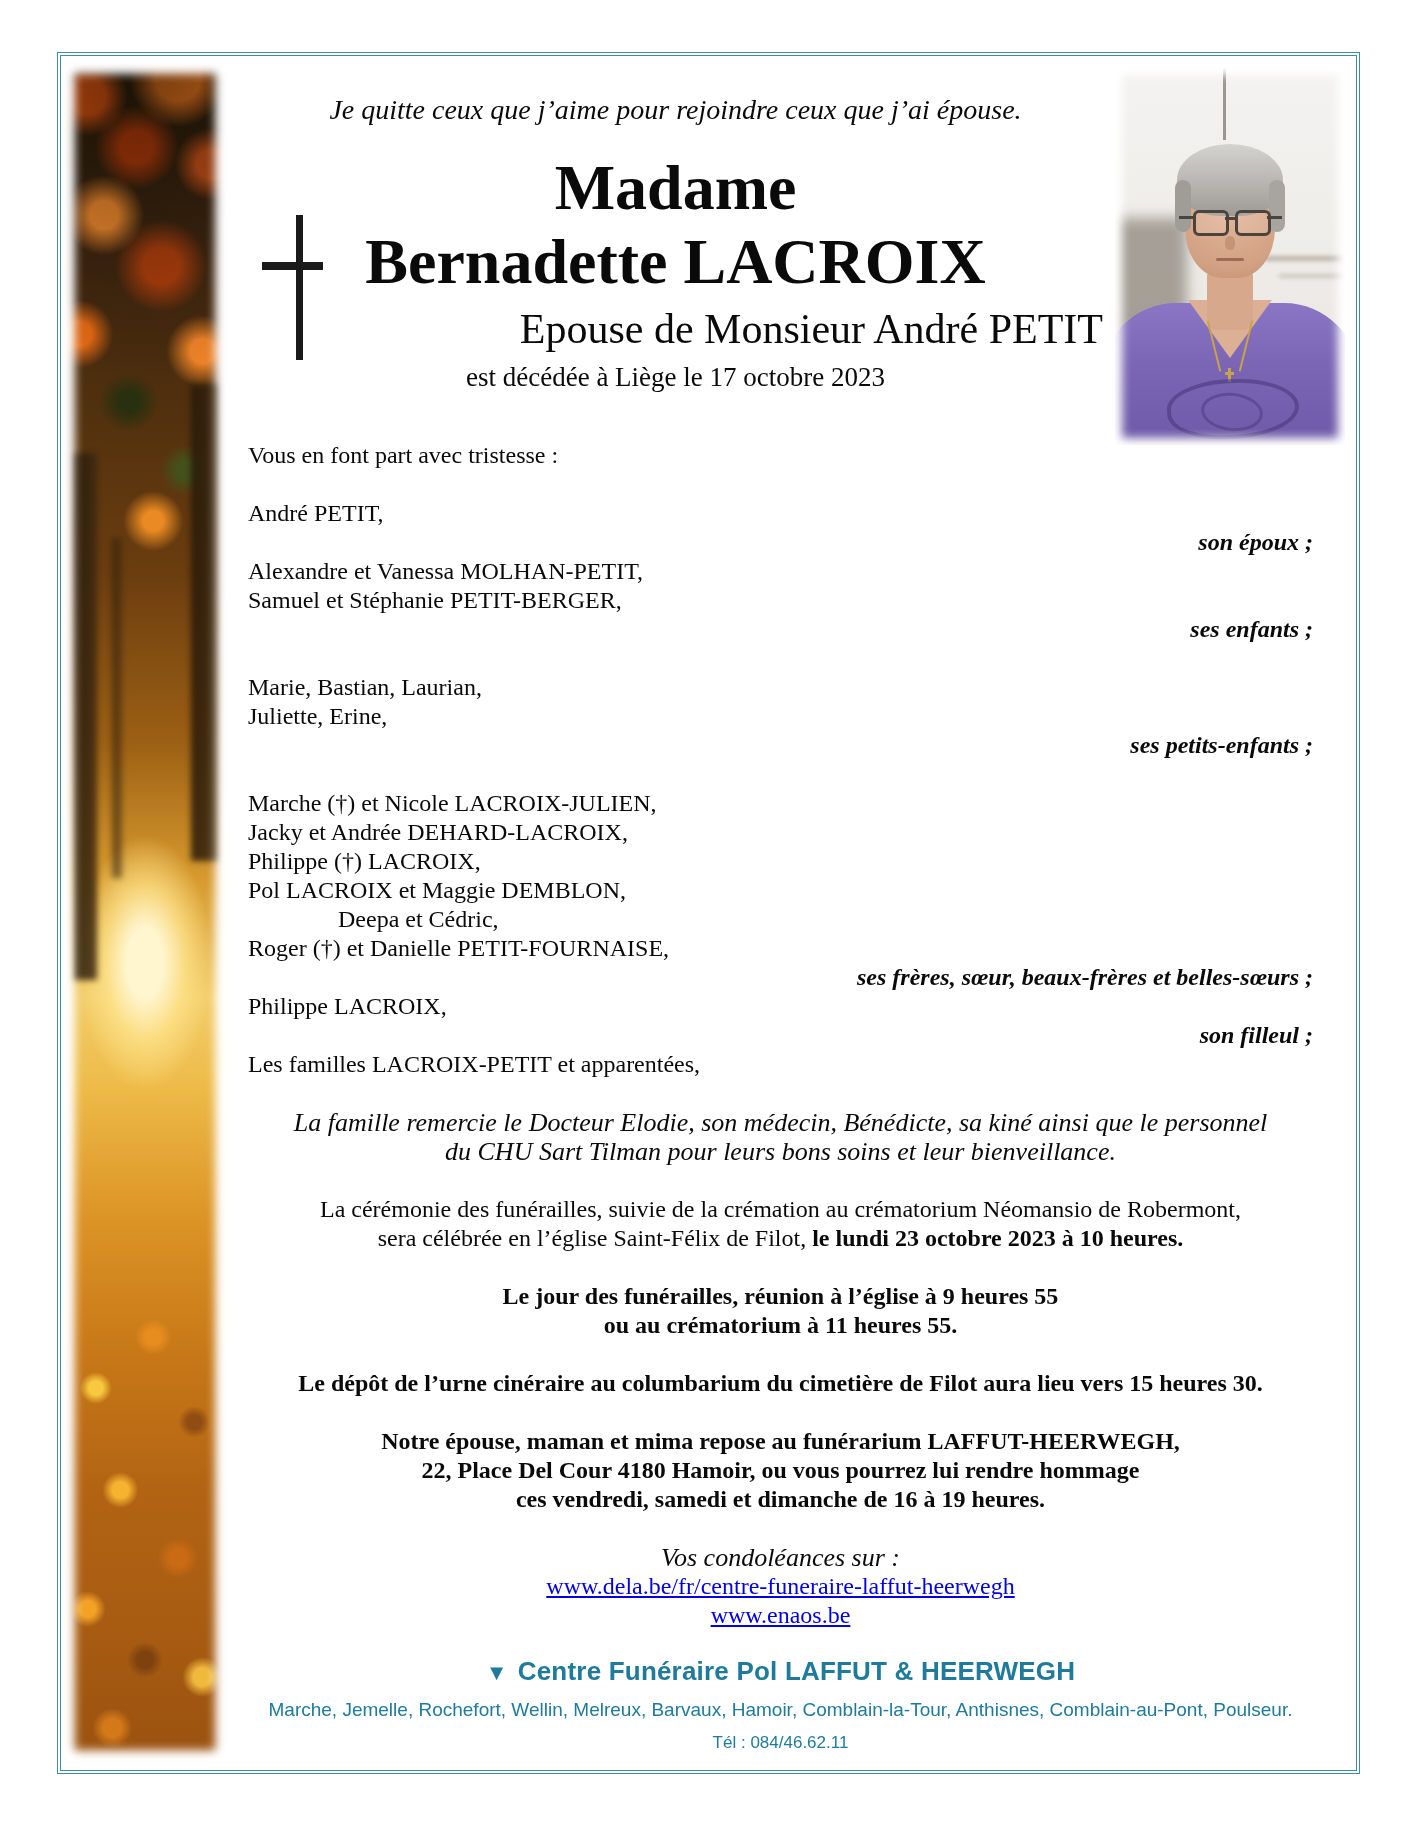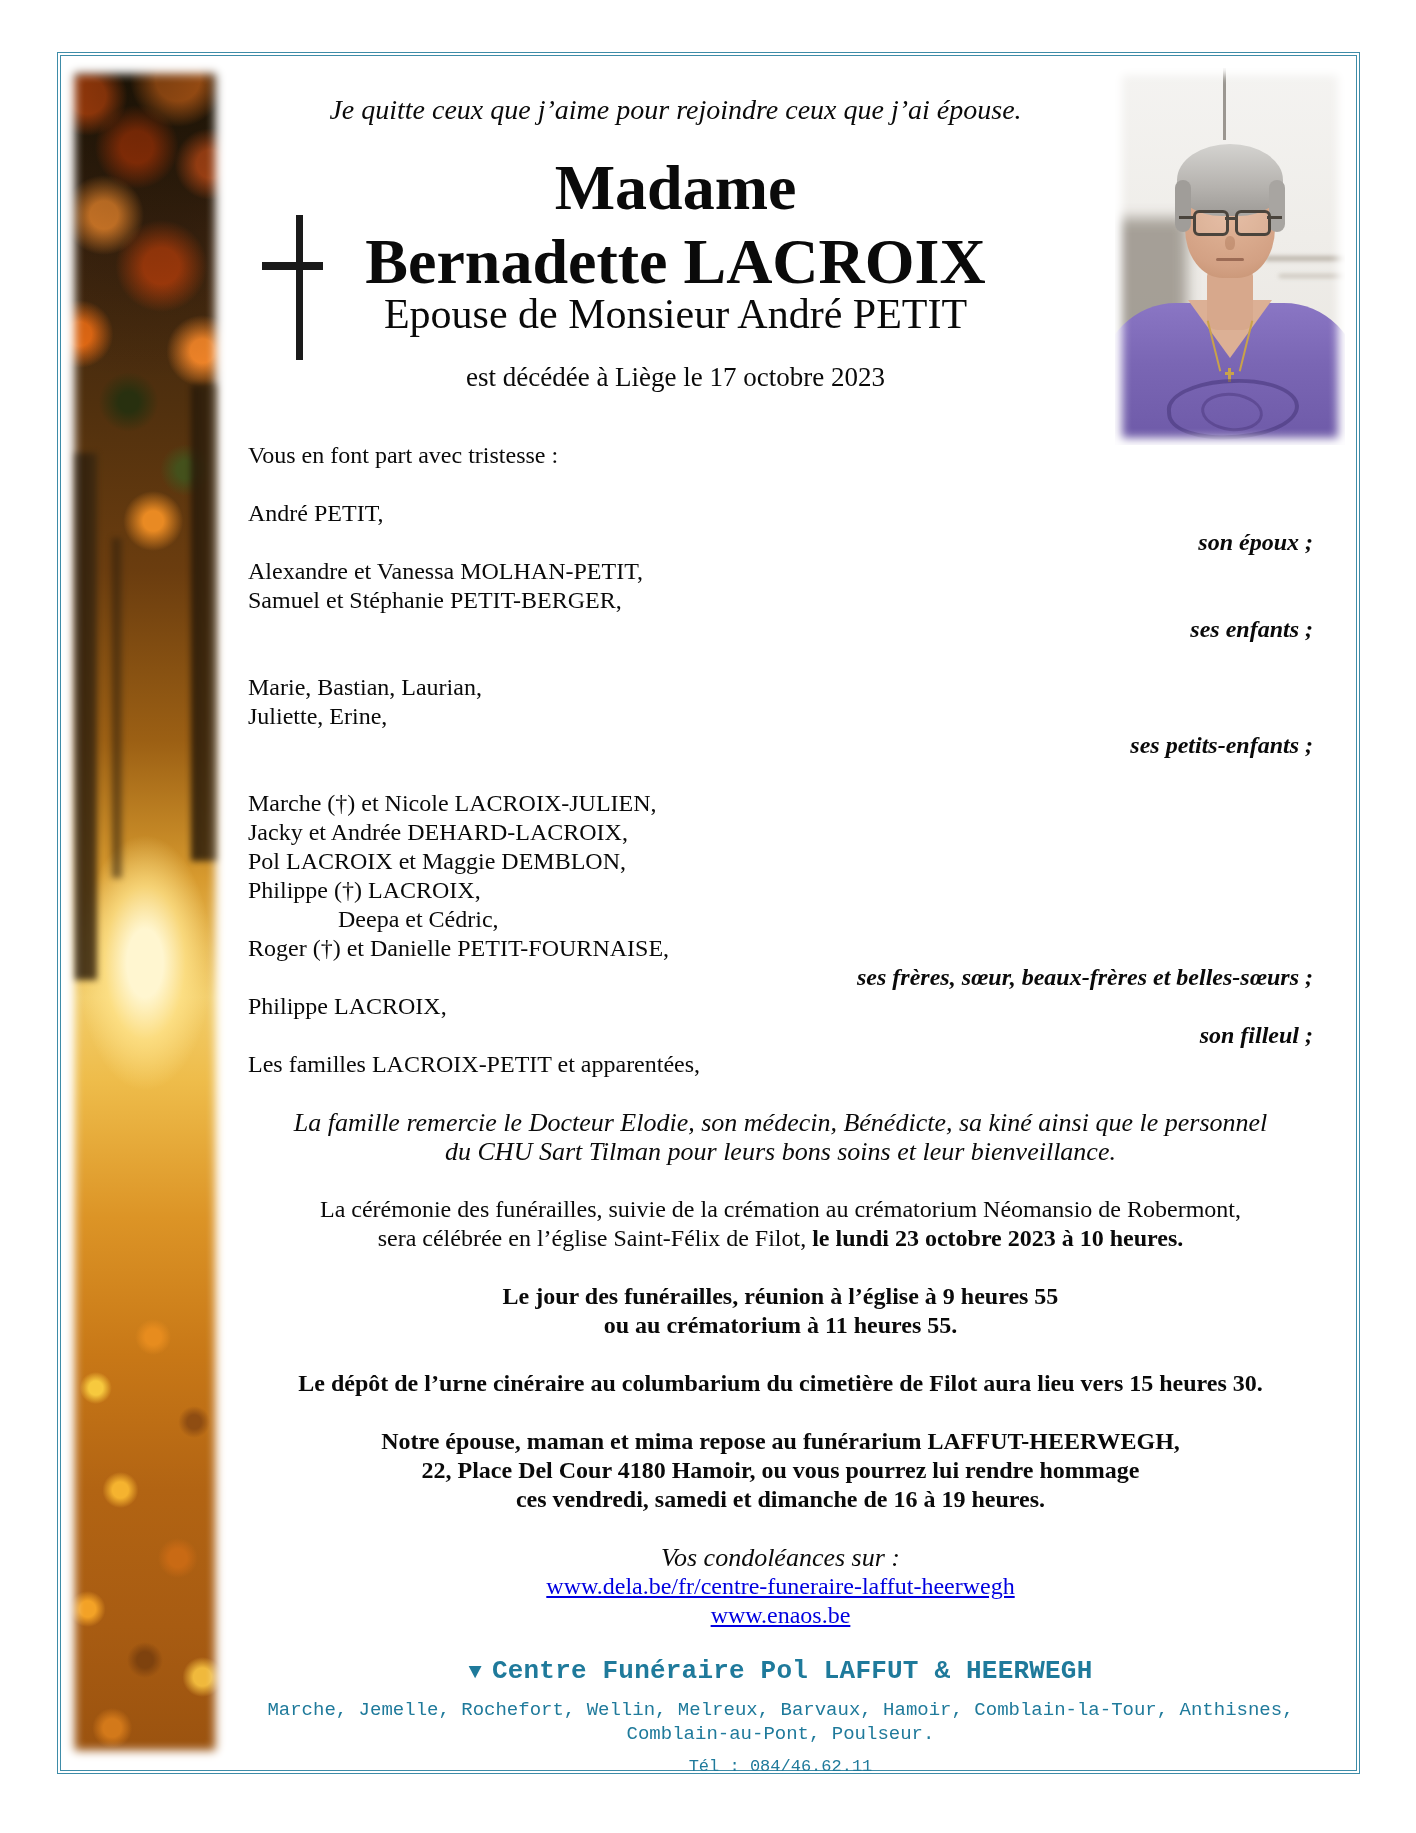--- a/index.html
+++ b/index.html
@@ -82,36 +82,36 @@
     border-radius:46% 54% 50% 50%;transform:rotate(-4deg);}
   .photo .motif2{position:absolute;left:86px;bottom:14px;width:56px;height:32px;border:3px solid rgba(70,52,120,.45);
     border-radius:50%;transform:rotate(6deg);}
   .photo-feather{position:absolute;inset:0;box-shadow:inset 0 0 10px 7px #ffffff;pointer-events:none;}
 
   
   .quote{position:absolute;left:248px;top:95px;width:855px;text-align:center;
     font-style:italic;font-size:28px;line-height:30px;}
   .header{position:absolute;left:248px;top:151px;width:855px;text-align:center;}
   .title{font-weight:bold;font-size:64px;line-height:74px;}
-  .spouse{position:absolute;left:248px;top:291px;width:855px;text-align:center;font-size:42px;line-height:46px;}
+  .spouse{position:absolute;left:248px;top:306px;width:855px;text-align:right;font-size:42px;line-height:46px;}
   .dates{position:absolute;left:248px;top:363px;width:855px;text-align:center;font-size:27px;line-height:28px;}
 
   .content{position:absolute;left:248px;top:441px;width:1065px;font-size:24px;line-height:29px;}
   .line{white-space:nowrap;}
   .gap{height:29px;}
   .rel{text-align:right;font-weight:bold;font-style:italic;}
   .indent{padding-left:90px;}
   .center{text-align:center;white-space:nowrap;}
   .italic{font-style:italic;text-align:center;}
   .bold{font-weight:bold;}
   .thanks{font-size:26px;}
   .url a{color:#0000e0;text-decoration:underline;}
 
   .footer{position:absolute;left:248px;top:1654px;width:1065px;text-align:center;
-    font-family:Liberation Mono, monospace;color:#1f7a9b;}
+    font-family:Liberation Sans, sans-serif;color:#1f7a9b;}
   .fh-name{font-size:26px;font-weight:bold;line-height:34px;letter-spacing:.2px;}
   .fh-tri{font-size:22px;margin-right:10px;}
   .fh-loc{font-size:19px;line-height:24px;margin-top:8px;}
   .fh-tel{font-size:17px;line-height:22px;margin-top:10px;}
 </style>
 </head>
 <body>
 
 <div id="canvas">
 
@@ -172,22 +172,22 @@
     <div class="line">Alexandre et Vanessa MOLHAN-PETIT,</div>
     <div class="line">Samuel et Stéphanie PETIT-BERGER,</div>
     <div class="line rel">ses enfants ;</div>
     <div class="gap"></div>
     <div class="line">Marie, Bastian, Laurian,</div>
     <div class="line">Juliette, Erine,</div>
     <div class="line rel">ses petits-enfants ;</div>
     <div class="gap"></div>
     <div class="line">Marche (†) et Nicole LACROIX-JULIEN,</div>
     <div class="line">Jacky et Andrée DEHARD-LACROIX,</div>
+    <div class="line">Philippe (†) LACROIX,</div>
     <div class="line">Pol LACROIX et Maggie DEMBLON,</div>
-    <div class="line">Philippe (†) LACROIX,</div>
     <div class="line indent">Deepa et Cédric,</div>
     <div class="line">Roger (†) et Danielle PETIT-FOURNAISE,</div>
     <div class="line rel">ses frères, sœur, beaux-frères et belles-sœurs ;</div>
     <div class="line">Philippe LACROIX,</div>
     <div class="line rel">son filleul ;</div>
     <div class="line">Les familles LACROIX-PETIT et apparentées,</div>
     <div class="gap"></div>
     <div class="center italic thanks">La famille remercie le Docteur Elodie, son médecin, Bénédicte, sa kiné ainsi que le personnel</div>
     <div class="center italic thanks">du CHU Sart Tilman pour leurs bons soins et leur bienveillance.</div>
     <div class="gap"></div>

